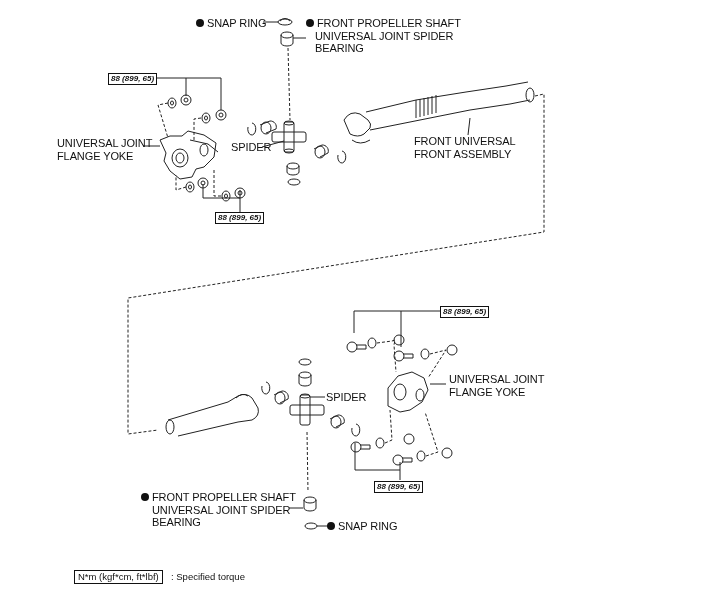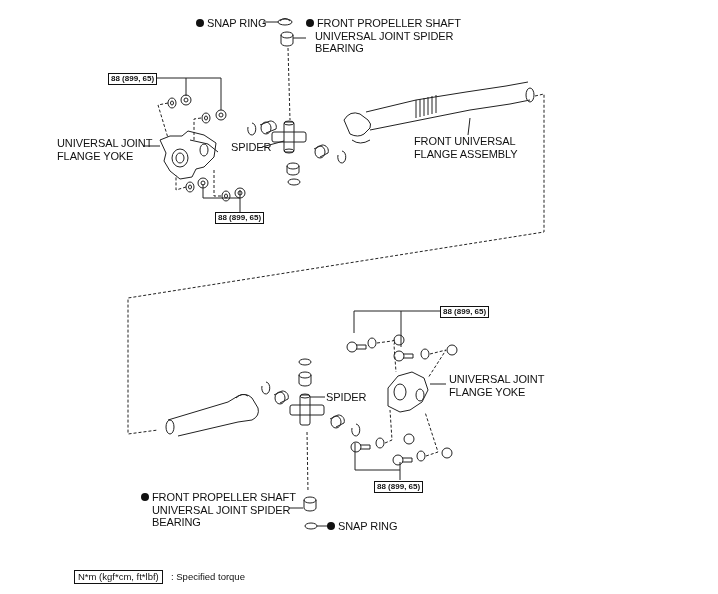--- a/index.html
+++ b/index.html
@@ -1,19 +1,19 @@
 <!DOCTYPE html>
 <html><head>
 <meta charset="utf-8">
 <style>
   html,body{margin:0;padding:0;background:#fff;}
   body{width:718px;height:594px;position:relative;overflow:hidden;font-family:"Liberation Sans",sans-serif;color:#111;}
   svg{position:absolute;left:0;top:0;}
   .lbl{position:absolute;font-size:11px;line-height:12.5px;white-space:nowrap;letter-spacing:-0.1px;}
-  .torque{position:absolute;font-size:8px;line-height:10px;border:1.3px solid #111;padding:0 2px;background:#fff;font-weight:bold;white-space:nowrap;}
+  .torque{position:absolute;font-size:8px;line-height:10px;border:1.3px solid #111;padding:0 2px;background:#fff;font-weight:bold;white-space:nowrap;font-style:italic;}
   .dot{display:inline-block;width:8px;height:8px;border-radius:50%;background:#111;margin-right:3px;vertical-align:-0px;}
   .legend-box{position:absolute;font-size:9.5px;line-height:12px;border:1.2px solid #111;padding:0 3px;white-space:nowrap;}
   .legend-text{position:absolute;font-size:9.5px;line-height:12px;white-space:nowrap;}
 </style>
 </head>
 <body>
 
 <svg width="718" height="594" viewBox="0 0 718 594">
   <g fill="none" stroke="#222" stroke-width="1">
 
@@ -235,21 +235,21 @@
   <div style="padding-left:9px">BEARING</div>
 </div>
 <div class="torque" style="left:108px;top:73px;">88 (899, 65)</div>
 <div class="lbl" style="left:57px;top:137px;">
   <div>UNIVERSAL JOINT</div>
   <div>FLANGE YOKE</div>
 </div>
 <div class="lbl" style="left:231px;top:141px;">SPIDER</div>
 <div class="lbl" style="left:414px;top:135px;">
   <div>FRONT UNIVERSAL</div>
-  <div>FLANGE ASSEMBLY</div>
+  <div>FRONT ASSEMBLY</div>
 </div>
 <div class="torque" style="left:215px;top:212px;">88 (899, 65)</div>
 
 <div class="torque" style="left:440px;top:306px;">88 (899, 65)</div>
 <div class="lbl" style="left:449px;top:373px;">
   <div>UNIVERSAL JOINT</div>
   <div>FLANGE YOKE</div>
 </div>
 <div class="lbl" style="left:326px;top:391px;">SPIDER</div>
 <div class="torque" style="left:374px;top:481px;">88 (899, 65)</div>

